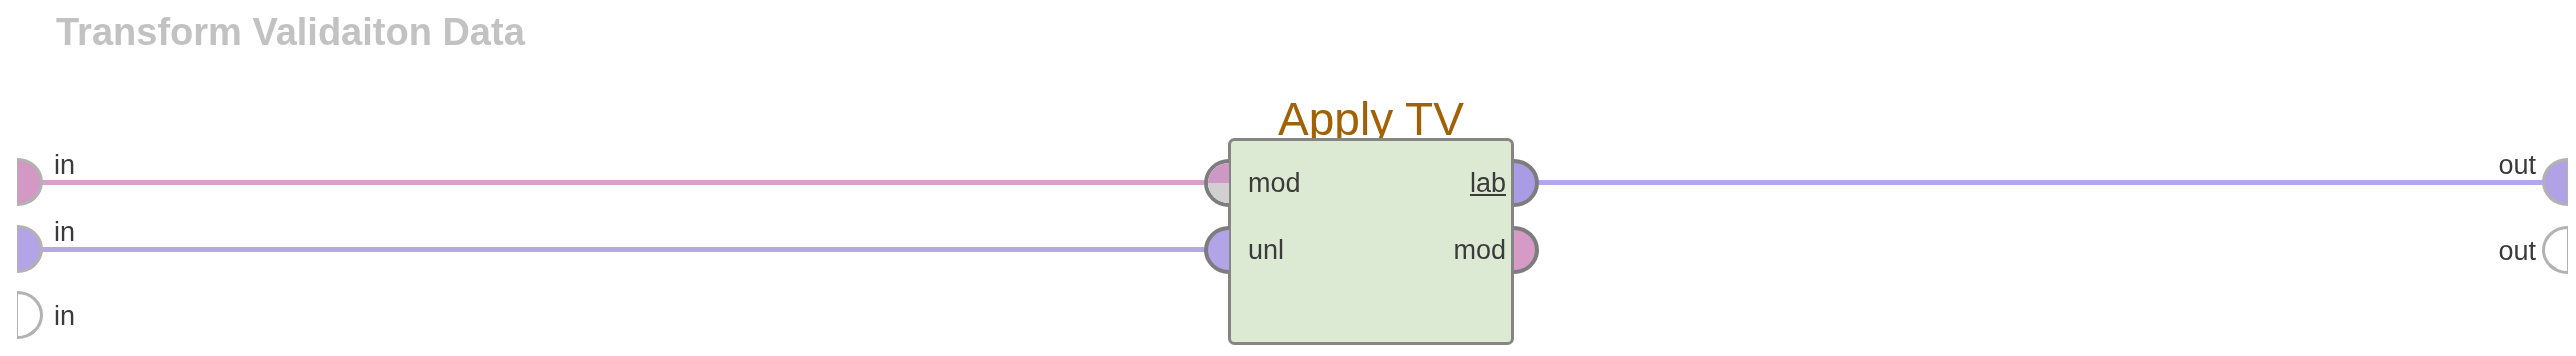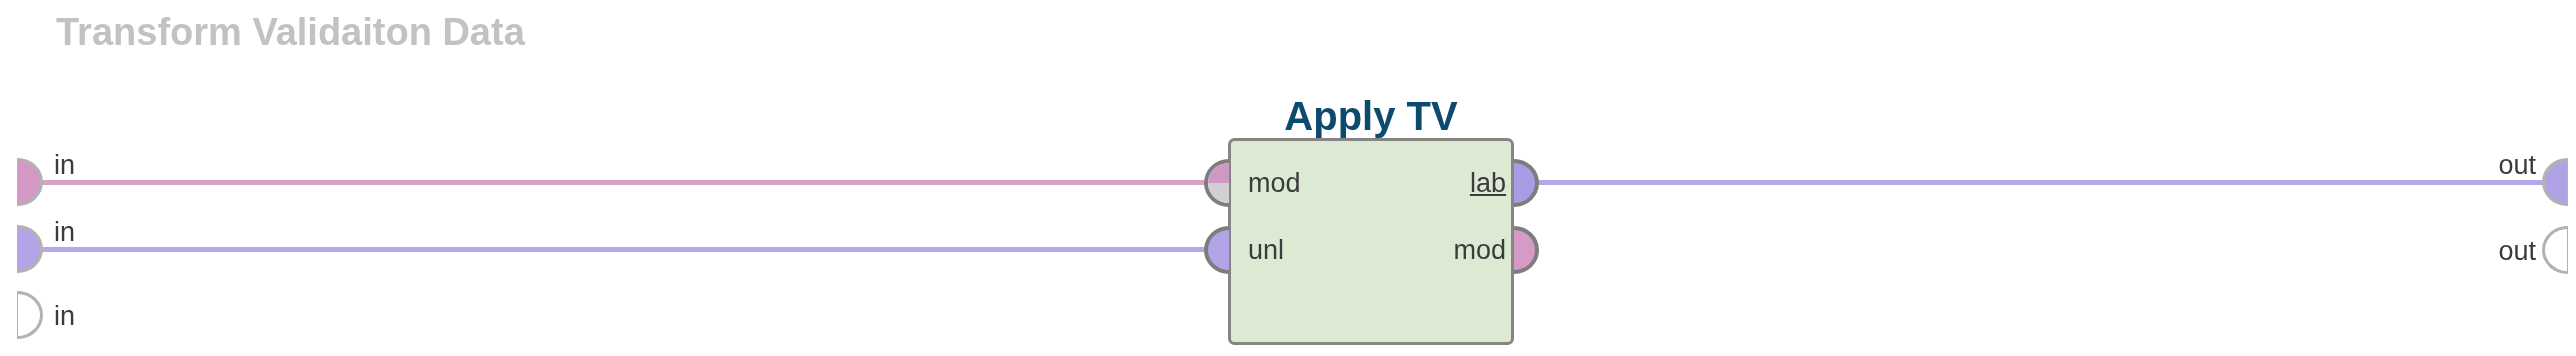--- a/index.html
+++ b/index.html
@@ -22,21 +22,21 @@
   .wire-3 { left:1533px; top:180px; width:1015px; }
 
   
   .node-body {
     position:absolute; left:1228px; top:138px; width:286px; height:207px;
     border:3.9px solid #858585; border-radius:6.5px; box-sizing:border-box;
     z-index:2;
   }
   .node-title {
     position:absolute; left:1228px; top:96px; width:286px; text-align:center;
-    font-size:40px; font-weight:bold; color:#0c4a6e; line-height:1;
+    font-size:46px; font-weight:normal; color:#a16207; line-height:1;
     z-index:2; white-space:nowrap;
   }
 
   
   .nport {
     position:absolute; width:25px; height:48px;
     border:4.6px solid #7d7d7d; box-sizing:border-box;
     z-index:3; overflow:hidden; background:#ffffff;
   }
   .nport-left  { border-right:none; border-radius:25px 0 0 25px / 24px 0 0 24px; }

